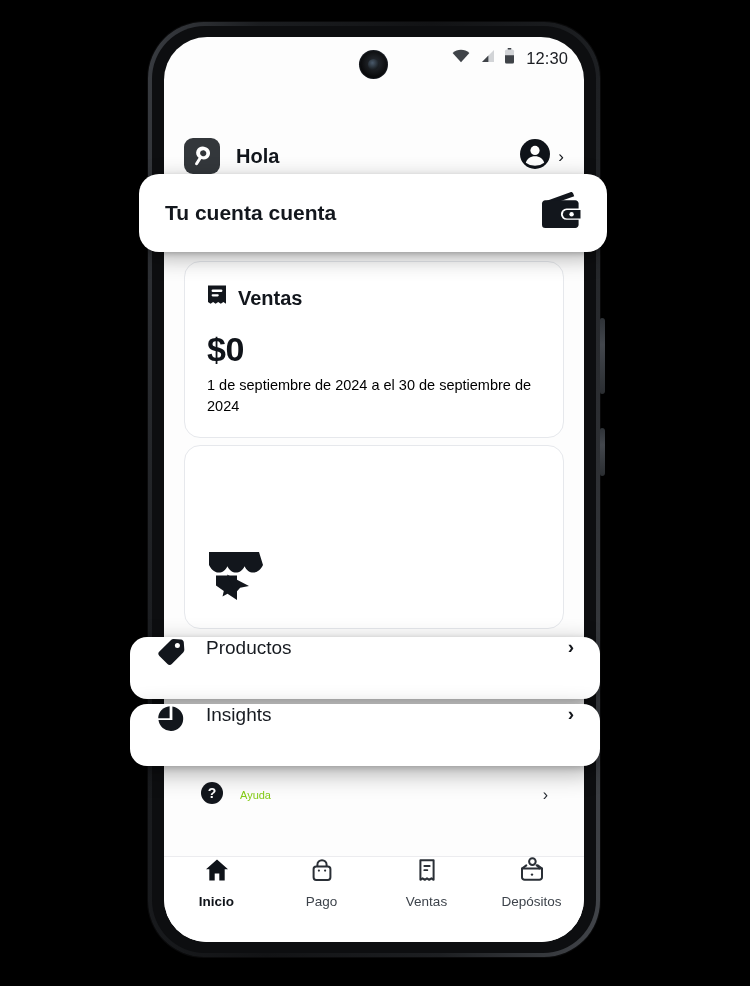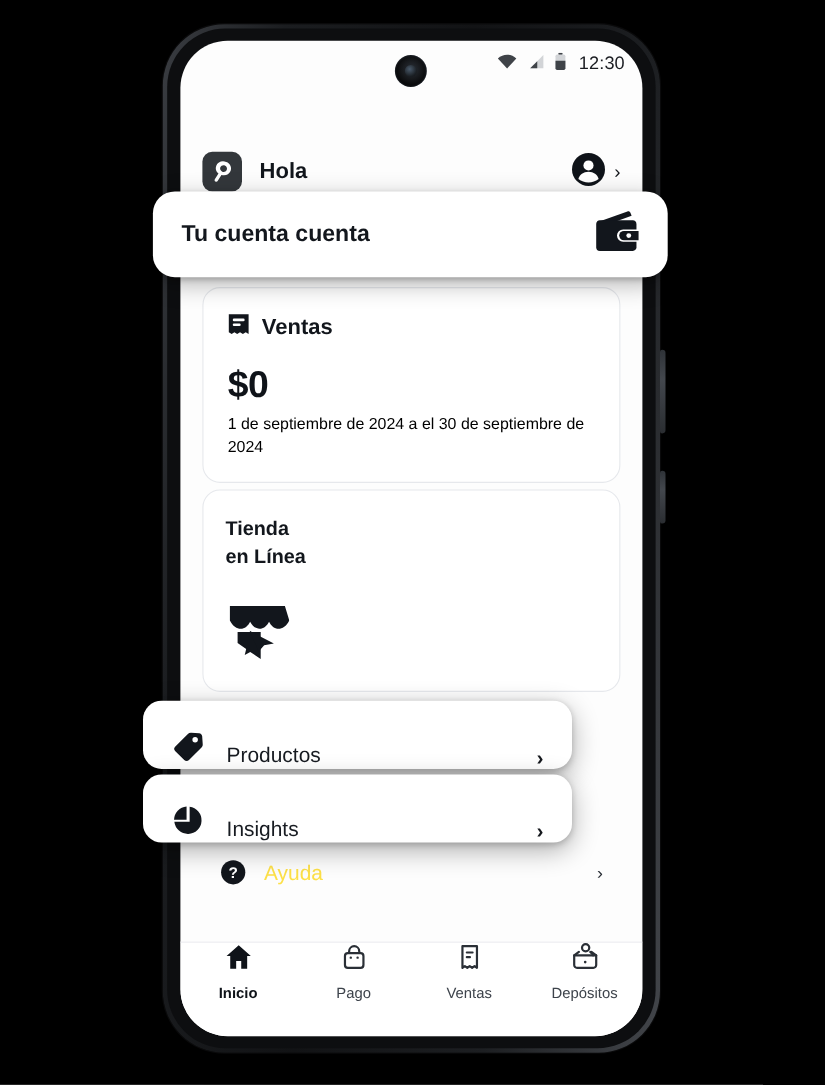--- a/index.html
+++ b/index.html
@@ -211,27 +211,27 @@
   #list-section {
     position: absolute;
     left: 20px; top: 616px;
     width: 380px;
   }
 
   
   .spotlight-row {
     position: absolute;
     left: 130px;
-    width: 390px;
+    width: 470px;
     height: 62px;
     background: #ffffff;
     border-radius: 17px;
     box-shadow: 0 7px 24px rgba(0,0,0,0.32), 0 2px 6px rgba(0,0,0,0.18);
     display: flex;
-    align-items: flex-end;
+    align-items: flex-start;
     padding: 0 26px;
     box-sizing: border-box;
     gap: 20px;
     z-index: 30;
   }
   #spotlight-row-productos { top: 637px; }
   #spotlight-row-insights  { top: 704px; }
   .spotlight-row-label {
     font-size: 19px;
     color: #171b21;
@@ -250,21 +250,21 @@
     left: 184px; top: 772px;
     width: 380px;
     height: 46px;
     display: flex;
     align-items: center;
     gap: 16px;
     padding: 0 16px;
     box-sizing: border-box;
     z-index: 5;
   }
-  #help-row-label { font-size: 19px; color: #fde047; }
+  #help-row-label { font-size: 11px; color: #84cc16; }
   #help-row-chevron { margin-left: auto; color: #2a2f36; font-size: 16px; }
 
   
   #bottom-nav {
     position: absolute;
     left: 0; bottom: 0;
     width: 420px;
     height: 86px;
     background: #ffffff;
     border-top: 1px solid #ececef;
@@ -356,23 +356,20 @@
       </span>
       <span id="sales-card-title">Ventas</span>
     </div>
     <div id="sales-amount">$0</div>
     <div id="sales-period">1 de septiembre de 2024 a el 30 de septiembre de 2024</div>
   </div>
 
   <div id="tile-row">
 
     <div class="tile">
-      <div class="tile-title">
-        <span>Tienda</span><br><span>en Línea</span>
-      </div>
       <div class="tile-icon">
         <svg width="58" height="56" viewBox="0 0 58 56">
           <path d="M4 4h50l4 13c-2.6 5.3-6.4 7.6-9.8 7.6-3.6 0-6.7-2.5-8.6-6.4-2 3.9-5.2 6.4-8.6 6.4s-6.6-2.5-8.6-6.4c-1.9 3.9-5 6.4-8.6 6.4C10.4 24.6 6.6 22.3 4 17L4 4z" fill="#12161c"></path>
           <path d="M11 27.5h21v24.5l-9.5-6.2-5 2.6 1.3-5.4-7.8-5.5V27.5z" fill="#12161c"></path>
           <path d="M26 37.5 50 50l-9.6 1.8L35 58l-9-20.5z" fill="#12161c" transform="translate(-2,-8) scale(0.92)"></path>
         </svg>
       </div>
     </div>
 
 

